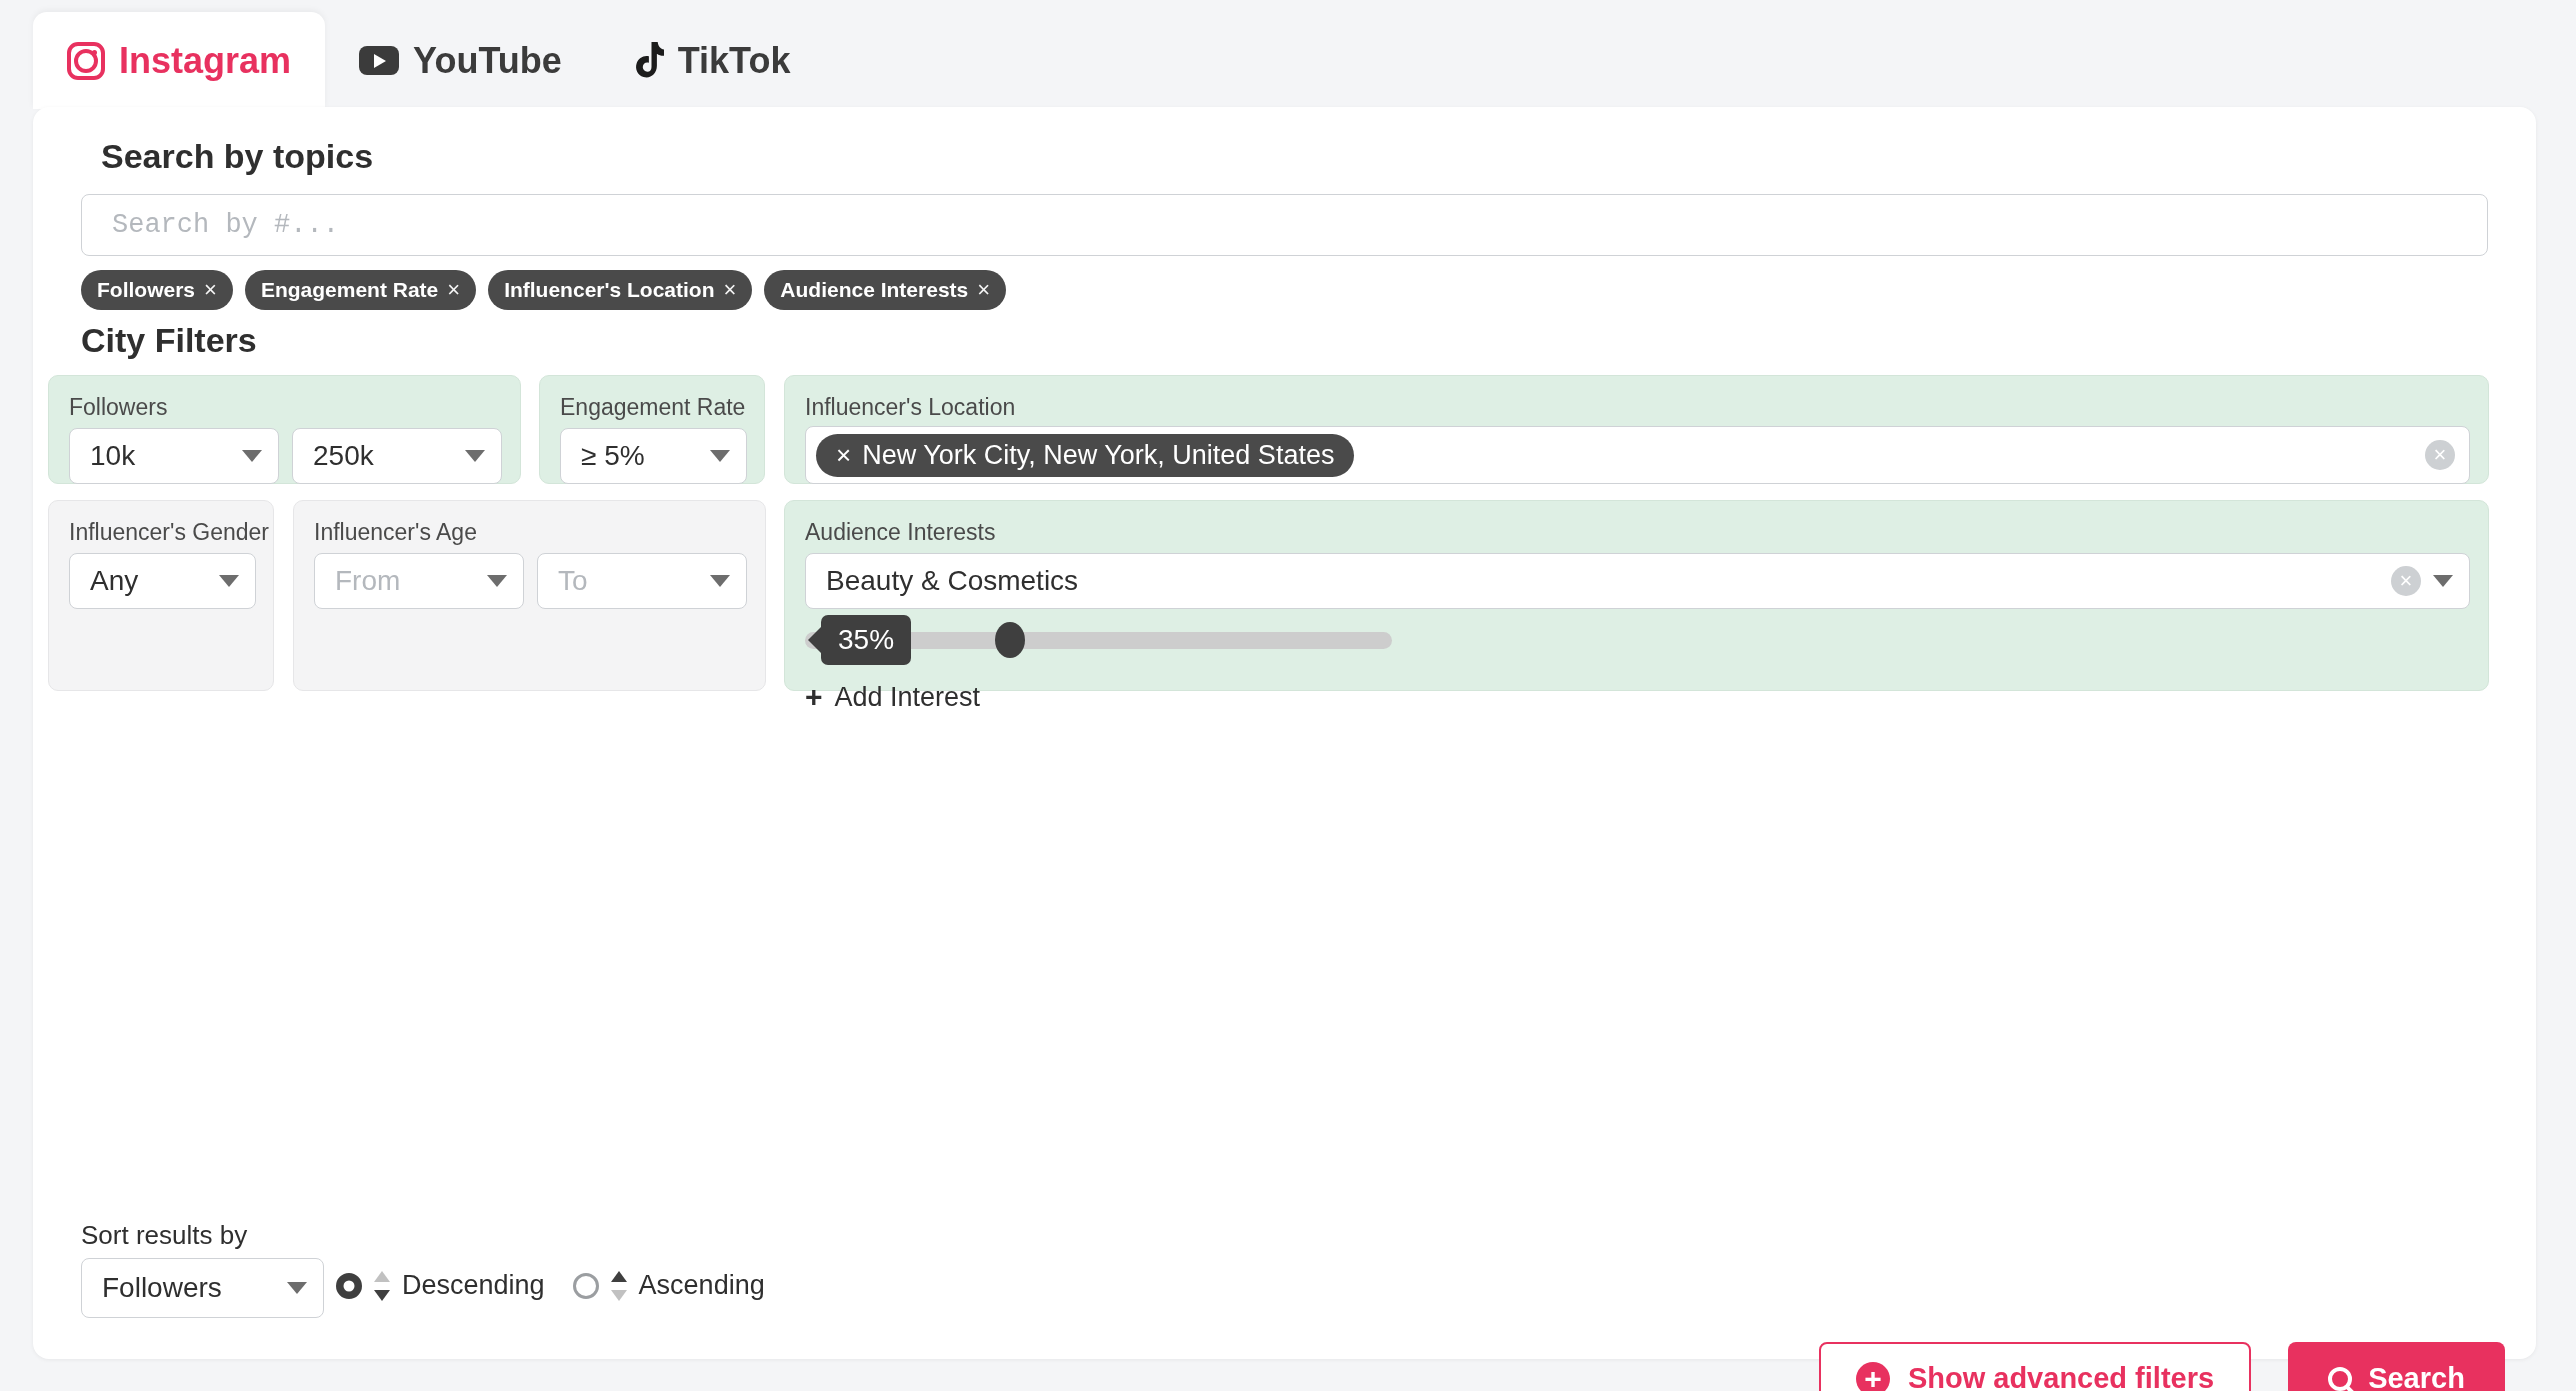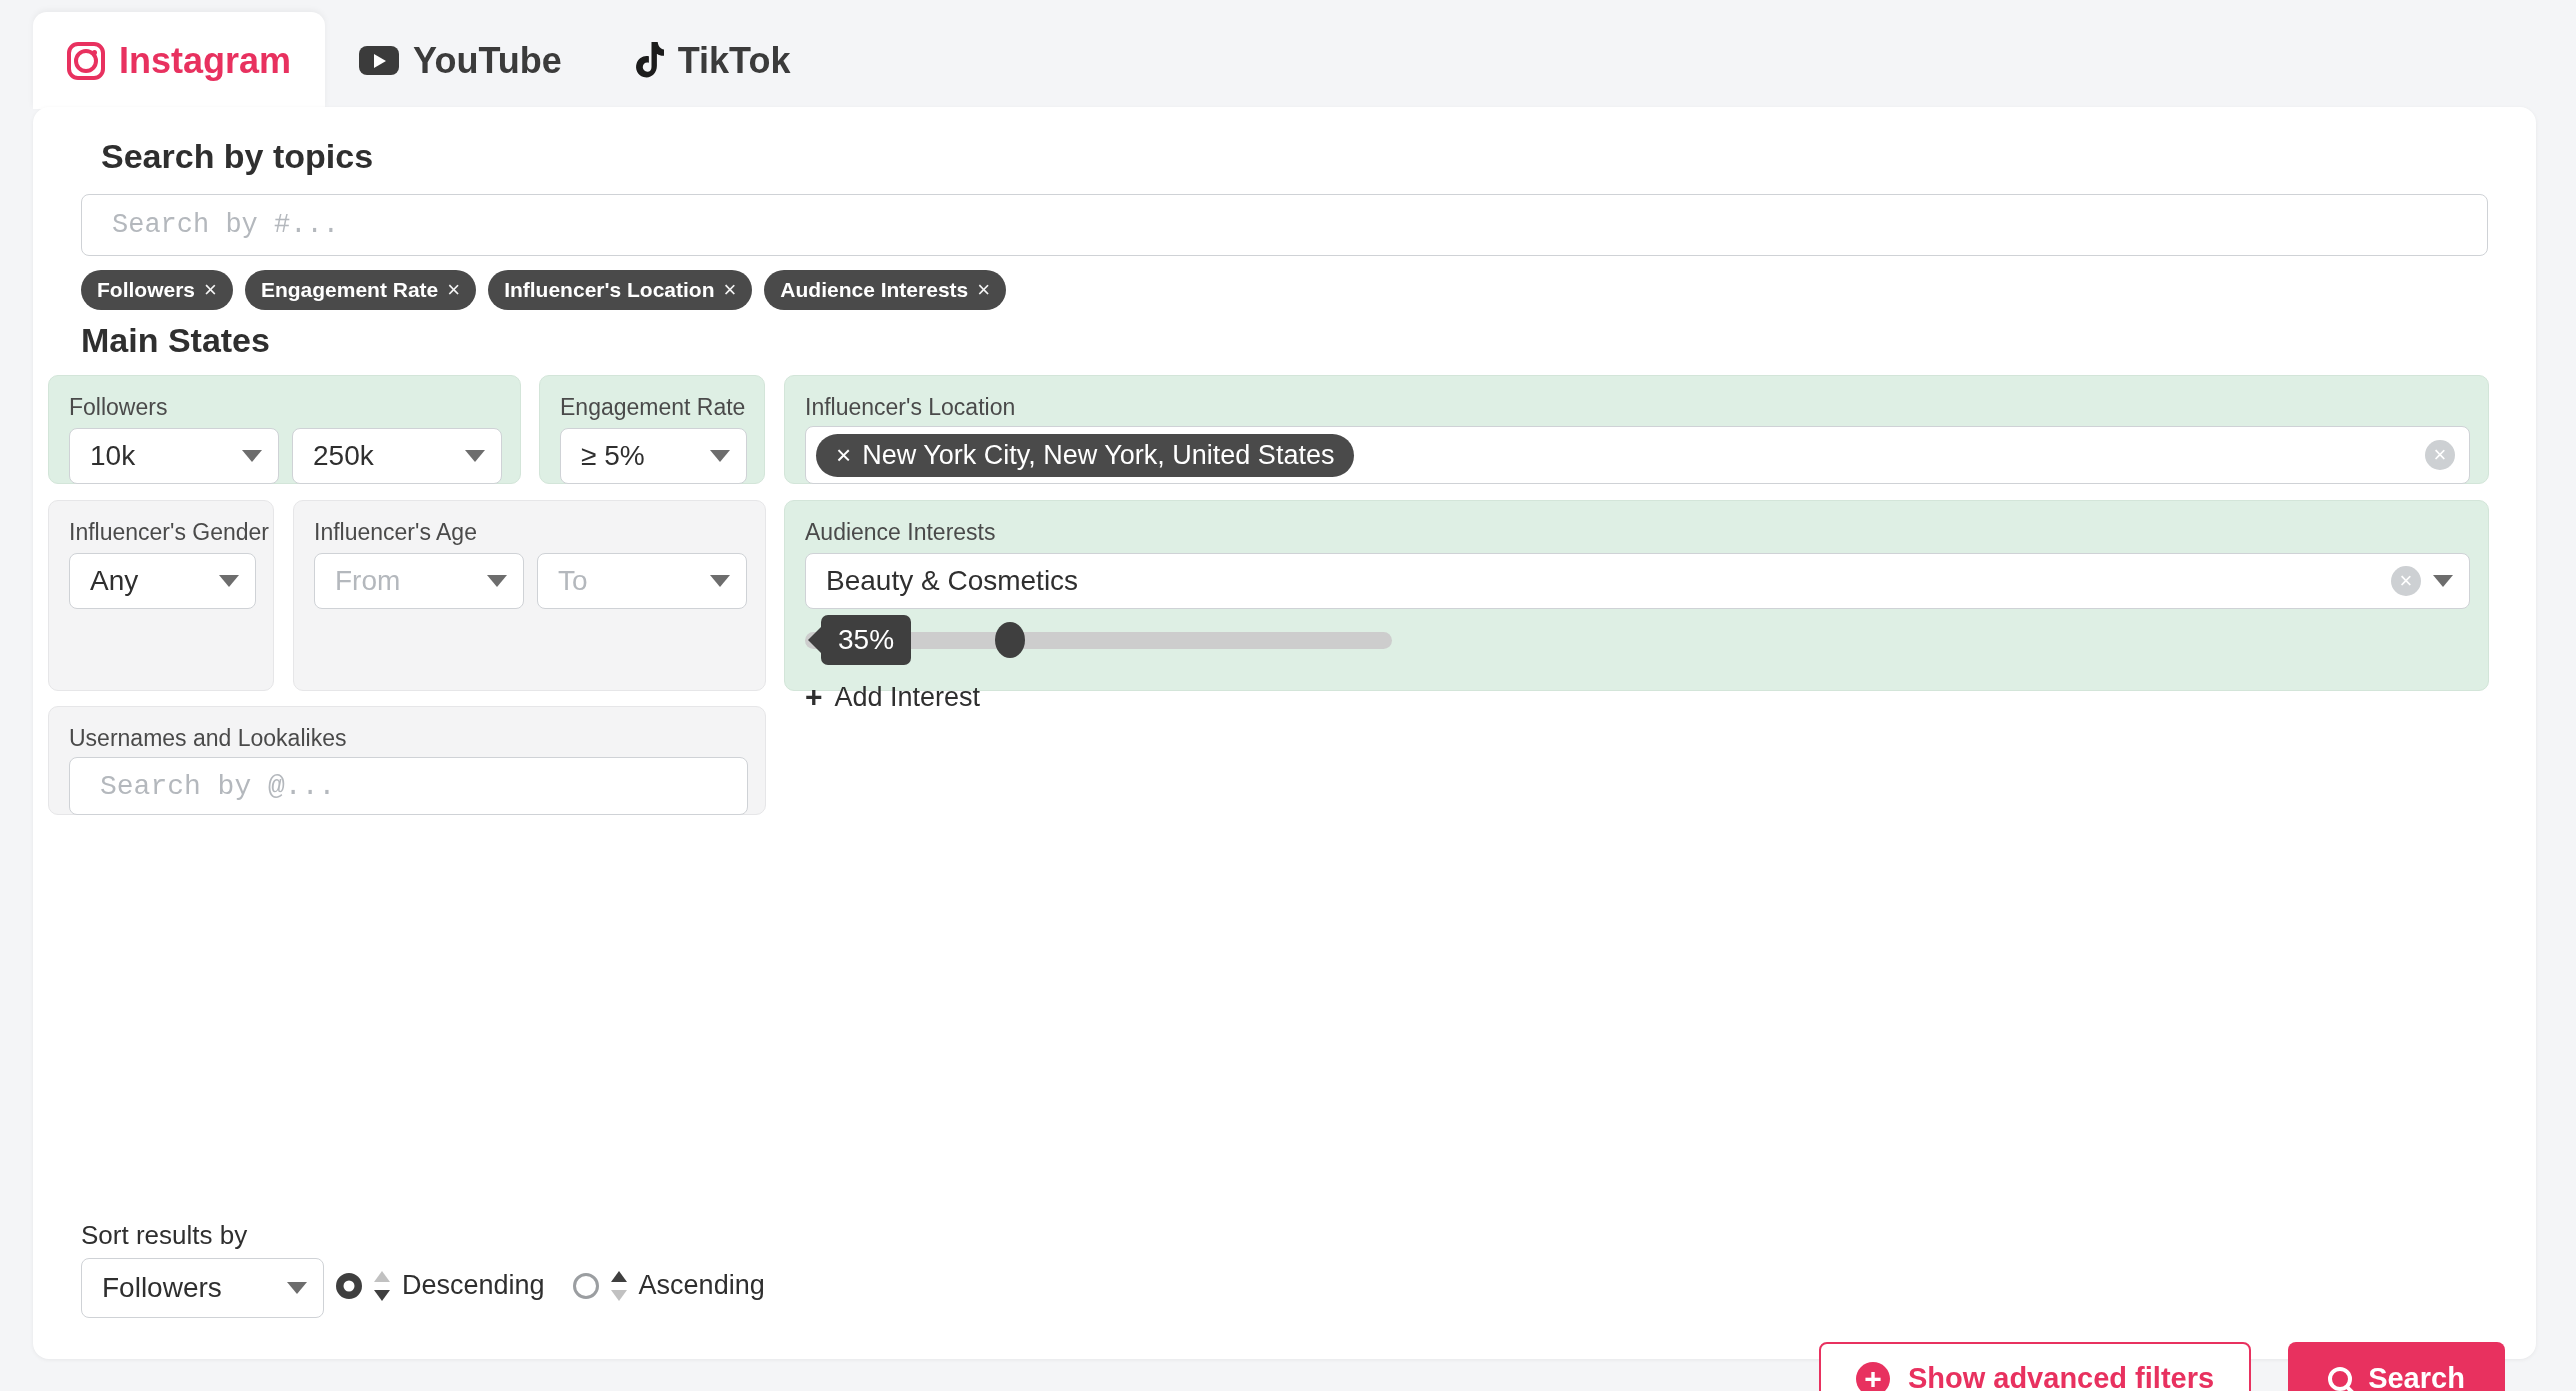--- a/index.html
+++ b/index.html
@@ -188,21 +188,21 @@
           <span>Influencer's Location</span>
           <span class="x">×</span>
         </span>
         <span class="chip">
           <span>Audience Interests</span>
           <span class="x">×</span>
         </span>
       </div>
     </div>
 
-    <div class="h2 mf-title">Main States</div>
+    <div class="h2 mf-title">City Filters</div>
 
     <div class="panel green" style="left:15px; top:268px; width:473px; height:109px;">
       <div class="panel-label" style="position:absolute;left:20px;top:18px;">Followers</div>
       <div class="sel" style="position:absolute;left:20px;top:52px;width:210px;">
         <span class="v">10k</span>
         <span class="caret"></span>
       </div>
       <div class="sel" style="position:absolute;left:243px;top:52px;width:210px;justify-content:center;">
         <span class="v">250k</span>
         <span class="caret"></span>
@@ -263,24 +263,20 @@
         </div>
         <div class="bubble" style="margin-left:16px;">35%</div>
       </div>
 
       <div class="add-interest" style="position:absolute;left:20px;top:179px;">
         <span class="plus">+</span>
         <span>Add Interest</span>
       </div>
     </div>
 
-    <div class="panel grey" style="left:15px; top:599px; width:718px; height:109px;">
-      <div class="panel-label" style="position:absolute;left:20px;top:18px;">Usernames and Lookalikes</div>
-      <input class="search-input" type="text" style="position: absolute; left: 20px; top: 50px; width: 679px; height: 58px; font-size: 28px;" placeholder="Search by @...">
-    </div>
 
     <div class="sort-title">Sort results by</div>
     <div class="sel sort-sel">
       <span class="v">Followers</span>
       <span class="caret"></span>
     </div>
 
     <div class="radios">
       <div class="radio-item">
         <span class="radio on"></span>

